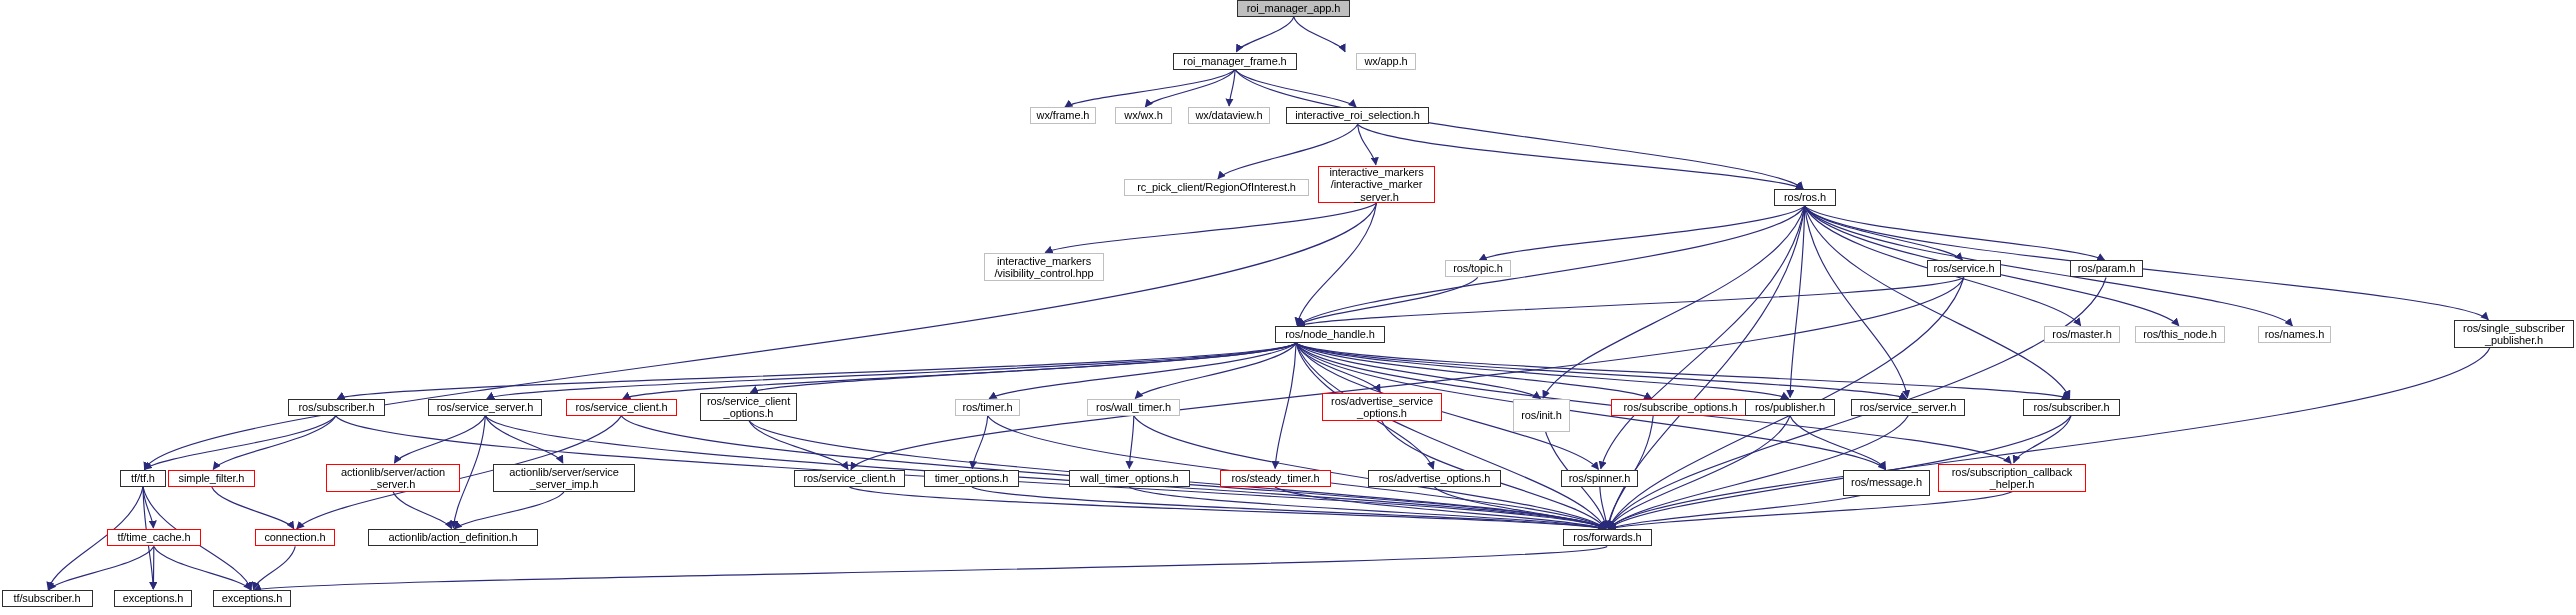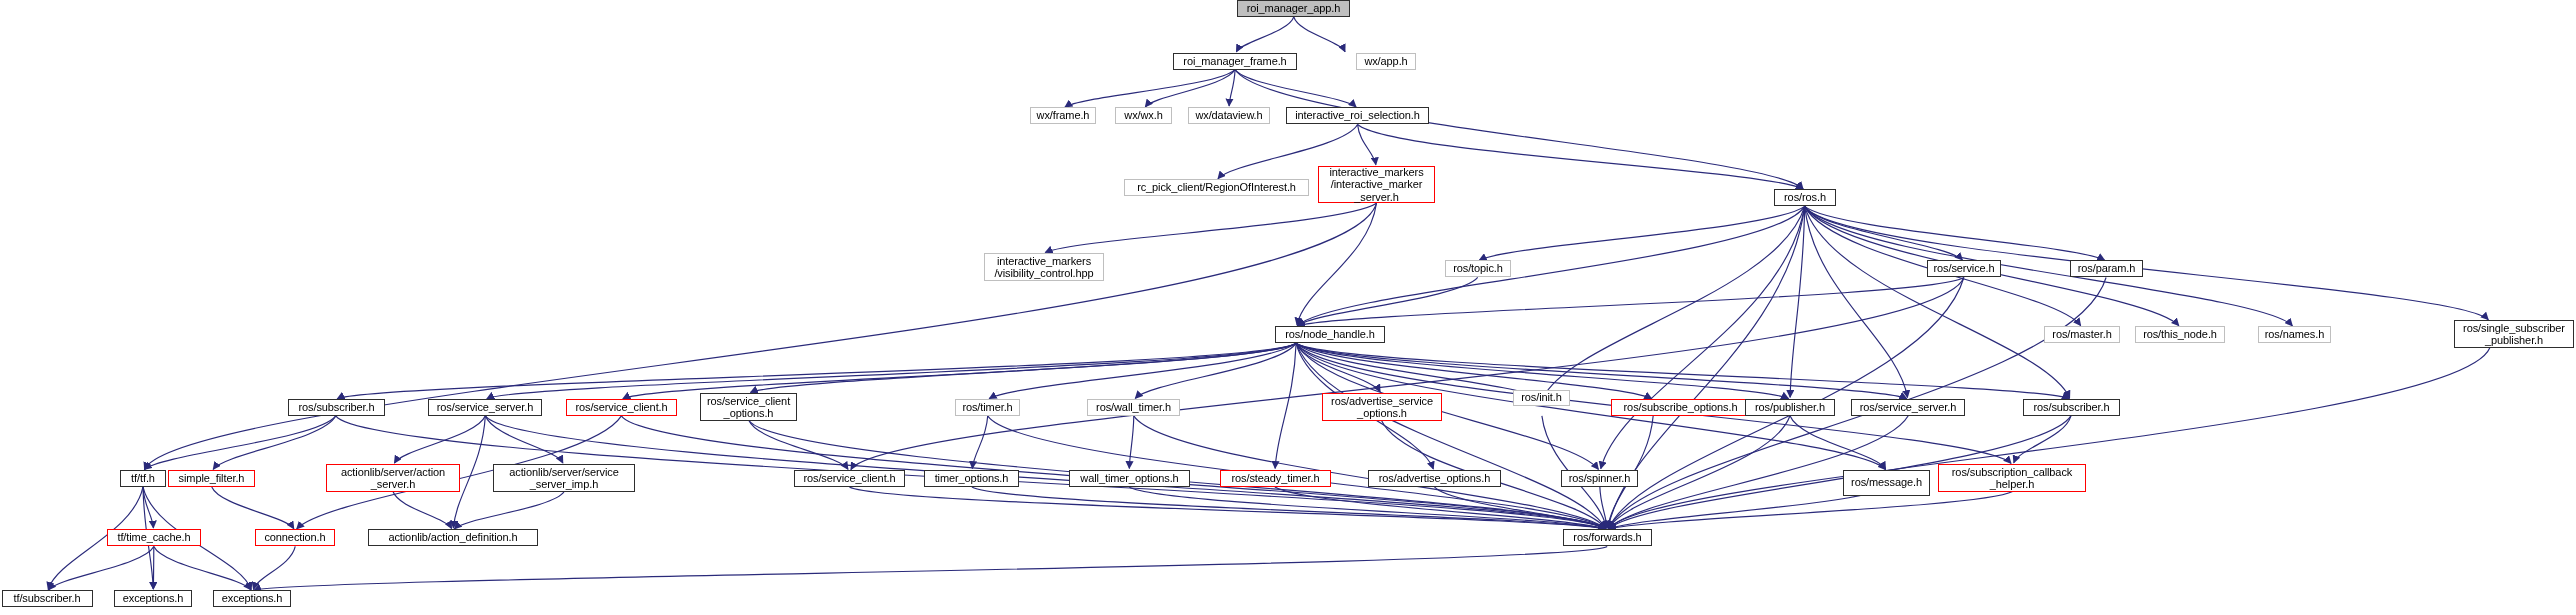--- a/index.html
+++ b/index.html
@@ -188,21 +188,21 @@
       <div class="node black" style="left: 1241px; top: 326px; width: 110px; height: 17px; margin-left: 34px;">ros/node_handle.h</div>
       <div class="node black" style="left: 288px; top: 399px; width: 97px; height: 17px;">ros/subscriber.h</div>
       <div class="node black" style="left: 428px; top: 399px; width: 114px; height: 17px;">ros/service_server.h</div>
       <div class="node red" style="left: 566px; top: 399px; width: 111px; height: 17px;">ros/service_client.h</div>
       <div class="node black multiline" style="left: 700px; top: 393px; width: 97px; height: 28px;">ros/service_client
 _options.h</div>
       <div class="node grey" style="left: 955px; top: 399px; width: 65px; height: 17px;">ros/timer.h</div>
       <div class="node grey" style="left: 1087px; top: 399px; width: 93px; height: 17px;">ros/wall_timer.h</div>
       <div class="node red multiline" style="left: 1322px; top: 393px; width: 120px; height: 28px;">ros/advertise_service
 _options.h</div>
-      <div class="node grey" style="left: 1513px; top: 390px; width: 57px; height: 16px;">ros/init.h</div>
+      <div class="node grey" style="left: 1513px; top: 399px; width: 57px; height: 33px;">ros/init.h</div>
       <div class="node red" style="left: 1584px; top: 399px; width: 139px; height: 17px; margin-left: 27px;">ros/subscribe_options.h</div>
       <div class="node black" style="left: 1745px; top: 399px; width: 90px; height: 17px;">ros/publisher.h</div>
       <div class="node black" style="left: 1851px; top: 399px; width: 114px; height: 17px;">ros/service_server.h</div>
       <div class="node black" style="left: 2023px; top: 399px; width: 97px; height: 17px;">ros/subscriber.h</div>
       <div class="node black" style="left: 120px; top: 470px; width: 46px; height: 17px; text-align: center;">tf/tf.h</div>
       <div class="node red" style="left: 168px; top: 470px; width: 87px; height: 17px;">simple_filter.h</div>
       <div class="node red multiline" style="left: 326px; top: 464px; width: 134px; height: 28px;">actionlib/server/action
 _server.h</div>
       <div class="node black multiline" style="left: 493px; top: 464px; width: 142px; height: 28px;">actionlib/server/service
 _server_imp.h</div>

